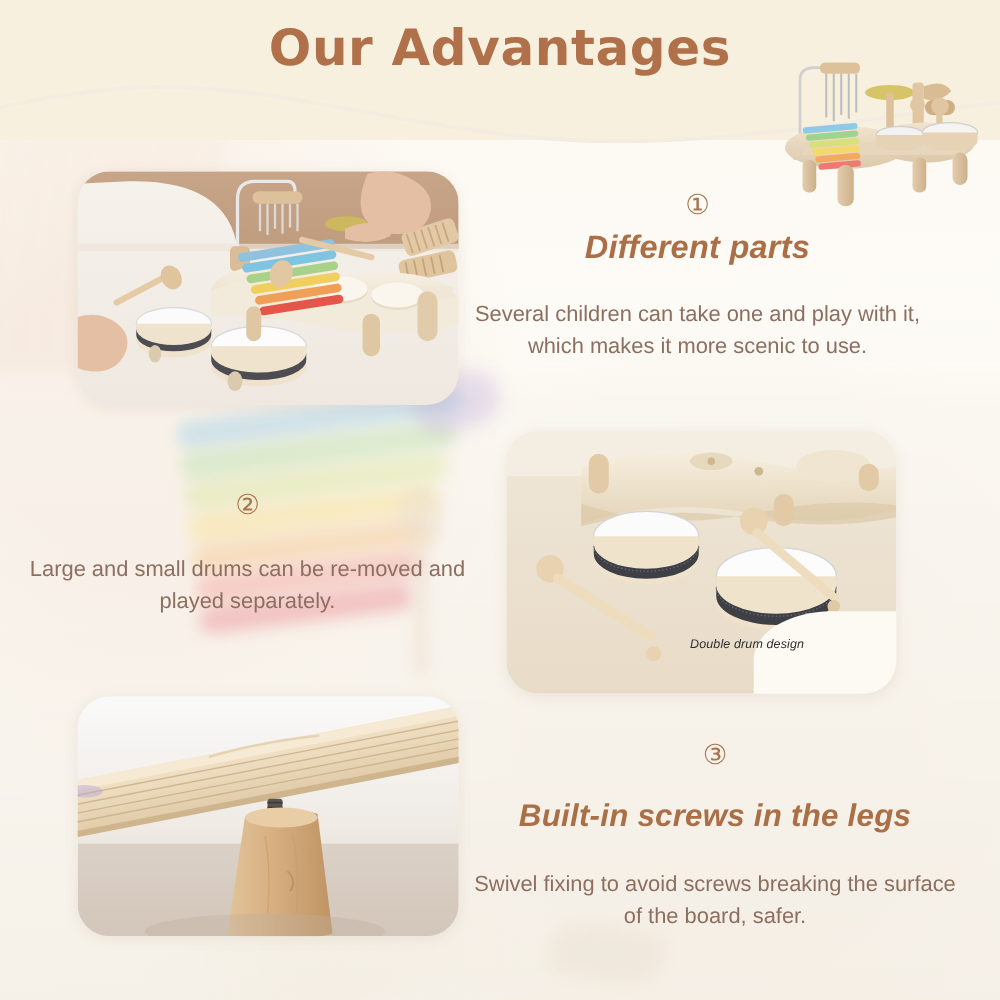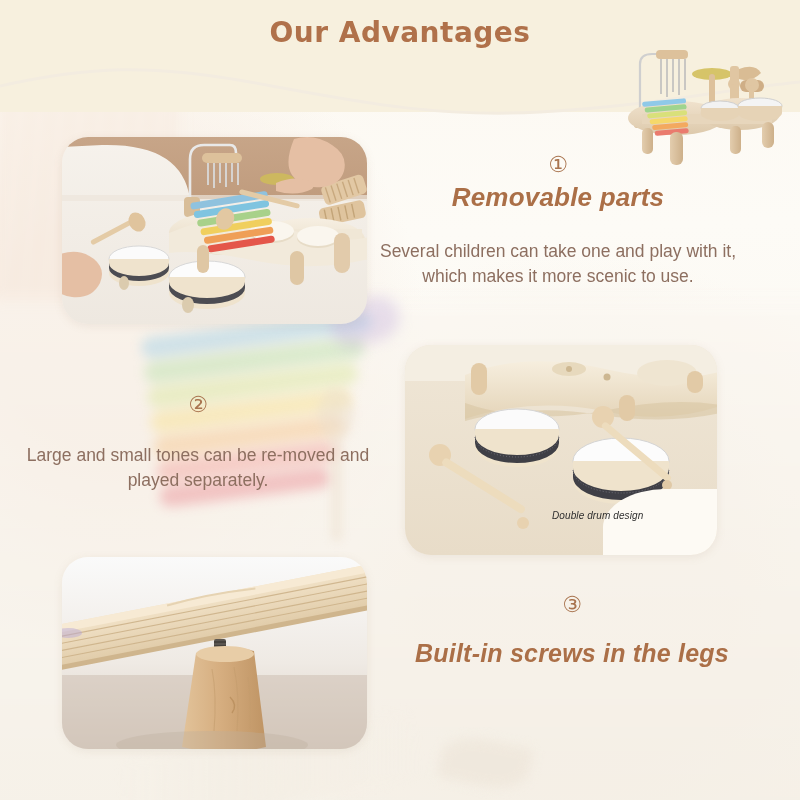--- a/index.html
+++ b/index.html
@@ -45,21 +45,21 @@
     background:#eee6da;filter:blur(6px);opacity:.75;
     border-radius:50% 6% 50% 6%;transform:rotate(12deg);}
   .ghost-streak{position:absolute;left:120px;top:735px;width:300px;height:70px;opacity:.5;filter:blur(5px);
     background:linear-gradient(100deg,rgba(255,255,255,0) 0%,#f2ece1 45%,rgba(255,255,255,0) 100%);
     transform:rotate(-10deg);}
 
   
   .header-band{position:absolute;left:0;top:0;width:800px;height:112px;background:#f7f0de;}
   .header-wave{position:absolute;left:0;top:60px;width:800px;height:70px;}
   .header-title{position:absolute;left:0;top:16px;width:800px;text-align:center;
-    font-size:28px;font-weight:bold;letter-spacing:.5px;color:#b0714a;
+    font-size:40px;font-weight:bold;letter-spacing:.5px;color:#b0714a;
     font-family:"DejaVu Sans",sans-serif;}
 
   
   .hero-product{position:absolute;left:612px;top:22px;width:180px;height:150px;}
 
   
   .photo{position:absolute;overflow:hidden;border-radius:26px;
     box-shadow:0 2px 10px rgba(160,135,110,.12);}
   #photo-removable{left:62px;top:137px;width:305px;height:187px;}
   #photo-drums{left:405px;top:345px;width:312px;height:210px;}
@@ -380,27 +380,28 @@
       <path d="M168,140 q8,8 2,16" fill="none" stroke="#b58a59" stroke-width="1.4" opacity=".7"></path>
 
       <ellipse cx="6" cy="76" rx="14" ry="5" fill="#b9a9d6" opacity=".5"></ellipse>
 
       <ellipse cx="150" cy="188" rx="96" ry="14" fill="#bcae9f" opacity=".35"></ellipse>
     </svg>
   </div>
 
   <div class="feature" id="feature-1">
     <div class="f-num">①</div>
-    <div class="f-title">Removable parts</div>
+    <div class="f-title">Different parts</div>
     <div class="f-desc">Several children can take one and play with it, which makes it more scenic to use.</div>
   </div>
 
   <div class="feature" id="feature-2">
     <div class="f-num">②</div>
-    <div class="f-desc">Large and small tones can be re-moved and played separately.</div>
+    <div class="f-desc">Large and small drums can be re-moved and played separately.</div>
   </div>
 
   <div class="feature" id="feature-3">
     <div class="f-num">③</div>
     <div class="f-title">Built-in screws in the legs</div>
+    <div class="f-desc">Swivel fixing to avoid screws breaking the surface of the board, safer.</div>
   </div>
 
 </div>
 
 </body></html>

